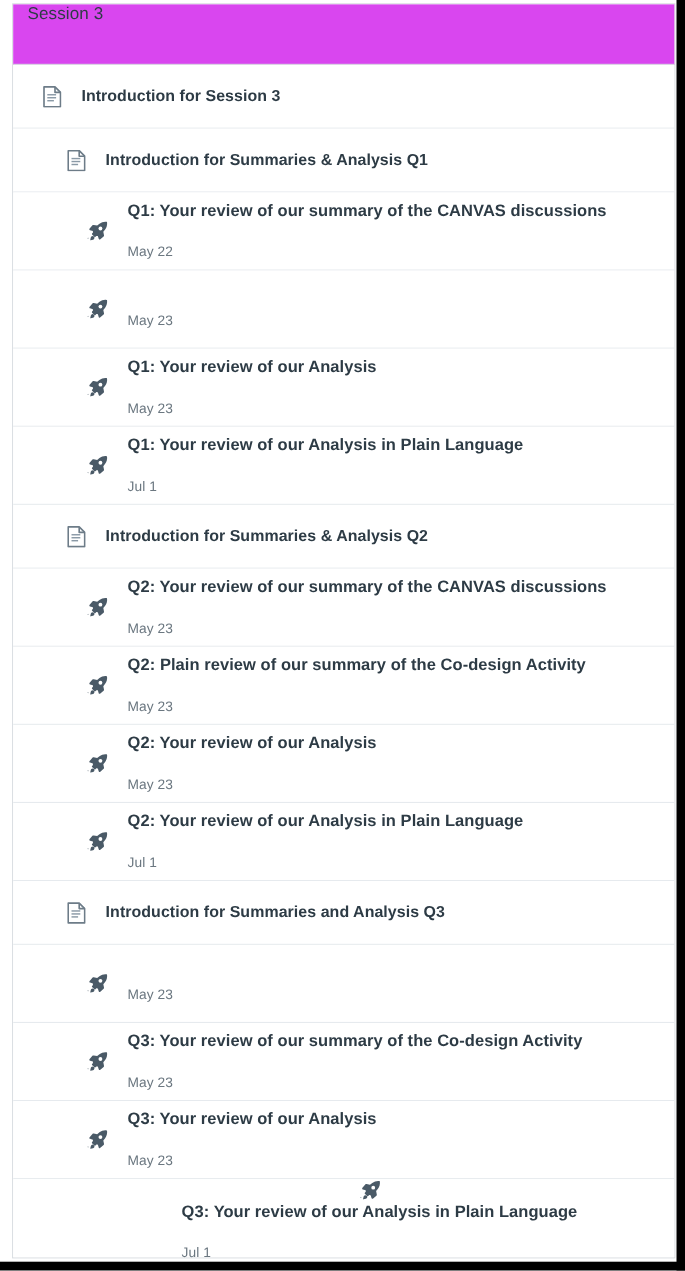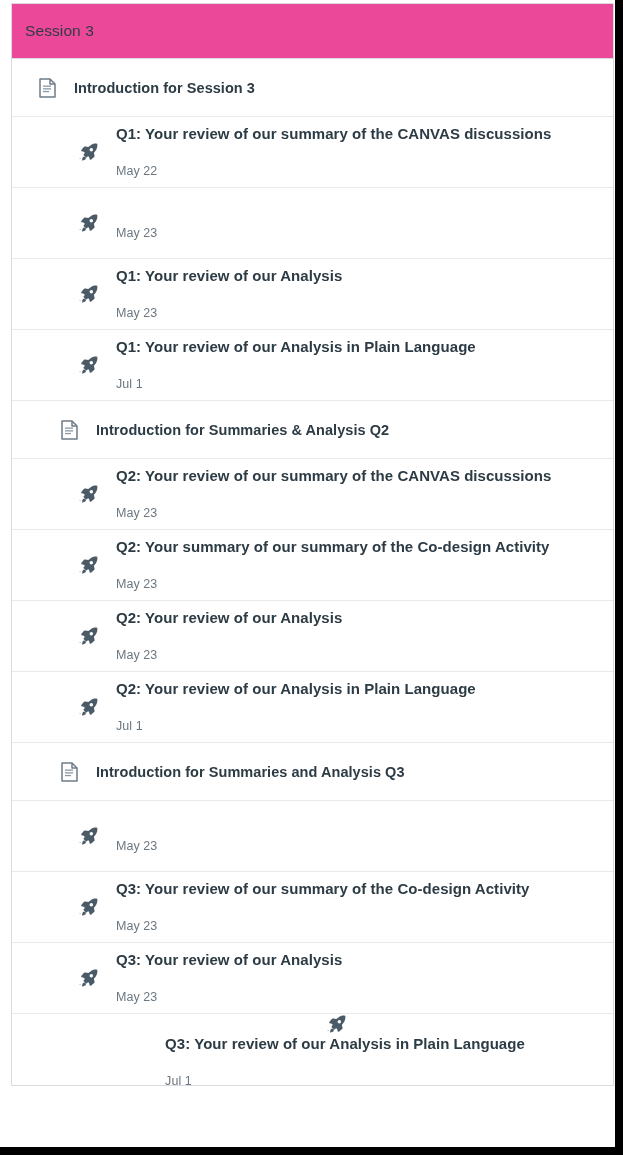--- a/index.html
+++ b/index.html
@@ -43,24 +43,23 @@
     box-sizing: border-box;
     border: 1px solid #d8dce0;
     background: #ffffff;
   }
 
   
   .module-header {
     height: 55px;
     box-sizing: border-box;
     display: flex;
-    align-items: center;
     padding-left: 13px;
     border-bottom: 1px solid #d8dce0;
-    background: #ec4899;
+    background: #d946ef;
   }
   .module-header-title {
     font-size: 15.5px;
     font-weight: 400;
     color: #2d3b45;
     letter-spacing: 0.1px;
   }
 
   
   .row {
@@ -150,172 +149,186 @@
             <path d="M11 1 V6 H16" fill="none" stroke="#6d7c88" stroke-width="1.5" stroke-linejoin="round"></path>
             <rect x="4" y="7.5" width="8" height="1.3" fill="#8a99a6"></rect>
             <rect x="4" y="10.2" width="8" height="1.3" fill="#8a99a6"></rect>
             <rect x="4" y="12.9" width="6" height="1.3" fill="#8a99a6"></rect>
           </svg>
         </span>
         <div class="row-body">
           <span class="subheader-title">Introduction for Session 3</span>
         </div>
       </div>
-      <div class="row item indent-2">
-        <span class="row-icon">
-          <svg width="21" height="21" viewBox="0 0 24 24" aria-hidden="true">
-            <g fill="#4a5a67">
-              <path d="M21.9 2.1c-.1-.1-.2-.2-.4-.2-2.6-.3-5.2.4-7.3 2l-2.4 1.9-3.5-.7c-.5-.1-1 .1-1.4.4L4 8.9c-.3.3-.4.6-.3 1 .1.4.3.6.7.7l3 .9c-.1.5-.1 1 .1 1.5l-1 1c-.3.3-.3.8 0 1.1l2.4 2.4c.3.3.8.3 1.1 0l1-1c.5.2 1 .2 1.5.1l.9 3c.1.4.4.6.7.7.4.1.7 0 1-.3l3.4-2.9c.4-.3.5-.8.4-1.3l-.7-3.5 1.9-2.4c1.6-2.1 2.3-4.7 2-7.3 0-.2-.1-.4-.2-.5z"></path>
-              <path d="M5.7 17.2c-.6.6-1.1 3.8-1.1 3.8s3.2-.5 3.8-1.1c.8-.8.8-2 0-2.7-.7-.8-1.9-.8-2.7 0z"></path>
-              <path d="M1.6 19.2l1.3.4-.4-1.3z" opacity="0.75"></path>
-            </g>
-            <circle cx="15.2" cy="8.8" r="2" fill="#ffffff"></circle>
-          </svg>
-        </span>
-        <div class="row-body">
-          <span class="item-title">Q1: Your review of our summary of the CANVAS discussions</span>
-          <span class="item-date">May 22</span>
-        </div>
-      </div>
-      <div class="row item indent-2">
-        <span class="row-icon">
-          <svg width="21" height="21" viewBox="0 0 24 24" aria-hidden="true">
-            <g fill="#4a5a67">
-              <path d="M21.9 2.1c-.1-.1-.2-.2-.4-.2-2.6-.3-5.2.4-7.3 2l-2.4 1.9-3.5-.7c-.5-.1-1 .1-1.4.4L4 8.9c-.3.3-.4.6-.3 1 .1.4.3.6.7.7l3 .9c-.1.5-.1 1 .1 1.5l-1 1c-.3.3-.3.8 0 1.1l2.4 2.4c.3.3.8.3 1.1 0l1-1c.5.2 1 .2 1.5.1l.9 3c.1.4.4.6.7.7.4.1.7 0 1-.3l3.4-2.9c.4-.3.5-.8.4-1.3l-.7-3.5 1.9-2.4c1.6-2.1 2.3-4.7 2-7.3 0-.2-.1-.4-.2-.5z"></path>
-              <path d="M5.7 17.2c-.6.6-1.1 3.8-1.1 3.8s3.2-.5 3.8-1.1c.8-.8.8-2 0-2.7-.7-.8-1.9-.8-2.7 0z"></path>
-              <path d="M1.6 19.2l1.3.4-.4-1.3z" opacity="0.75"></path>
-            </g>
-            <circle cx="15.2" cy="8.8" r="2" fill="#ffffff"></circle>
-          </svg>
-        </span>
-        <div class="row-body">
-          <span class="item-date">May 23</span>
-        </div>
-      </div>
-      <div class="row item indent-2">
-        <span class="row-icon">
-          <svg width="21" height="21" viewBox="0 0 24 24" aria-hidden="true">
-            <g fill="#4a5a67">
-              <path d="M21.9 2.1c-.1-.1-.2-.2-.4-.2-2.6-.3-5.2.4-7.3 2l-2.4 1.9-3.5-.7c-.5-.1-1 .1-1.4.4L4 8.9c-.3.3-.4.6-.3 1 .1.4.3.6.7.7l3 .9c-.1.5-.1 1 .1 1.5l-1 1c-.3.3-.3.8 0 1.1l2.4 2.4c.3.3.8.3 1.1 0l1-1c.5.2 1 .2 1.5.1l.9 3c.1.4.4.6.7.7.4.1.7 0 1-.3l3.4-2.9c.4-.3.5-.8.4-1.3l-.7-3.5 1.9-2.4c1.6-2.1 2.3-4.7 2-7.3 0-.2-.1-.4-.2-.5z"></path>
-              <path d="M5.7 17.2c-.6.6-1.1 3.8-1.1 3.8s3.2-.5 3.8-1.1c.8-.8.8-2 0-2.7-.7-.8-1.9-.8-2.7 0z"></path>
-              <path d="M1.6 19.2l1.3.4-.4-1.3z" opacity="0.75"></path>
-            </g>
-            <circle cx="15.2" cy="8.8" r="2" fill="#ffffff"></circle>
-          </svg>
-        </span>
-        <div class="row-body">
-          <span class="item-title">Q1: Your review of our Analysis</span>
-          <span class="item-date">May 23</span>
-        </div>
-      </div>
-      <div class="row item indent-2">
-        <span class="row-icon">
-          <svg width="21" height="21" viewBox="0 0 24 24" aria-hidden="true">
-            <g fill="#4a5a67">
-              <path d="M21.9 2.1c-.1-.1-.2-.2-.4-.2-2.6-.3-5.2.4-7.3 2l-2.4 1.9-3.5-.7c-.5-.1-1 .1-1.4.4L4 8.9c-.3.3-.4.6-.3 1 .1.4.3.6.7.7l3 .9c-.1.5-.1 1 .1 1.5l-1 1c-.3.3-.3.8 0 1.1l2.4 2.4c.3.3.8.3 1.1 0l1-1c.5.2 1 .2 1.5.1l.9 3c.1.4.4.6.7.7.4.1.7 0 1-.3l3.4-2.9c.4-.3.5-.8.4-1.3l-.7-3.5 1.9-2.4c1.6-2.1 2.3-4.7 2-7.3 0-.2-.1-.4-.2-.5z"></path>
-              <path d="M5.7 17.2c-.6.6-1.1 3.8-1.1 3.8s3.2-.5 3.8-1.1c.8-.8.8-2 0-2.7-.7-.8-1.9-.8-2.7 0z"></path>
-              <path d="M1.6 19.2l1.3.4-.4-1.3z" opacity="0.75"></path>
-            </g>
-            <circle cx="15.2" cy="8.8" r="2" fill="#ffffff"></circle>
-          </svg>
-        </span>
-        <div class="row-body">
-          <span class="item-title">Q1: Your review of our Analysis in Plain Language</span>
-          <span class="item-date">Jul 1</span>
-        </div>
-      </div>
       <div class="row subheader indent-1">
         <span class="row-icon">
           <svg width="17" height="20" viewBox="0 0 17 20" aria-hidden="true">
             <path d="M1 1 H11 L16 6 V19 H1 Z" fill="#ffffff" stroke="#6d7c88" stroke-width="1.5" stroke-linejoin="round"></path>
             <path d="M11 1 V6 H16" fill="none" stroke="#6d7c88" stroke-width="1.5" stroke-linejoin="round"></path>
             <rect x="4" y="7.5" width="8" height="1.3" fill="#8a99a6"></rect>
             <rect x="4" y="10.2" width="8" height="1.3" fill="#8a99a6"></rect>
             <rect x="4" y="12.9" width="6" height="1.3" fill="#8a99a6"></rect>
           </svg>
         </span>
         <div class="row-body">
-          <span class="subheader-title">Introduction for Summaries &amp; Analysis Q2</span>
-        </div>
-      </div>
-      <div class="row item indent-2">
-        <span class="row-icon">
-          <svg width="21" height="21" viewBox="0 0 24 24" aria-hidden="true">
-            <g fill="#4a5a67">
-              <path d="M21.9 2.1c-.1-.1-.2-.2-.4-.2-2.6-.3-5.2.4-7.3 2l-2.4 1.9-3.5-.7c-.5-.1-1 .1-1.4.4L4 8.9c-.3.3-.4.6-.3 1 .1.4.3.6.7.7l3 .9c-.1.5-.1 1 .1 1.5l-1 1c-.3.3-.3.8 0 1.1l2.4 2.4c.3.3.8.3 1.1 0l1-1c.5.2 1 .2 1.5.1l.9 3c.1.4.4.6.7.7.4.1.7 0 1-.3l3.4-2.9c.4-.3.5-.8.4-1.3l-.7-3.5 1.9-2.4c1.6-2.1 2.3-4.7 2-7.3 0-.2-.1-.4-.2-.5z"></path>
-              <path d="M5.7 17.2c-.6.6-1.1 3.8-1.1 3.8s3.2-.5 3.8-1.1c.8-.8.8-2 0-2.7-.7-.8-1.9-.8-2.7 0z"></path>
-              <path d="M1.6 19.2l1.3.4-.4-1.3z" opacity="0.75"></path>
-            </g>
-            <circle cx="15.2" cy="8.8" r="2" fill="#ffffff"></circle>
-          </svg>
-        </span>
-        <div class="row-body">
-          <span class="item-title">Q2: Your review of our summary of the CANVAS discussions</span>
-          <span class="item-date">May 23</span>
-        </div>
-      </div>
-      <div class="row item indent-2">
-        <span class="row-icon">
-          <svg width="21" height="21" viewBox="0 0 24 24" aria-hidden="true">
-            <g fill="#4a5a67">
-              <path d="M21.9 2.1c-.1-.1-.2-.2-.4-.2-2.6-.3-5.2.4-7.3 2l-2.4 1.9-3.5-.7c-.5-.1-1 .1-1.4.4L4 8.9c-.3.3-.4.6-.3 1 .1.4.3.6.7.7l3 .9c-.1.5-.1 1 .1 1.5l-1 1c-.3.3-.3.8 0 1.1l2.4 2.4c.3.3.8.3 1.1 0l1-1c.5.2 1 .2 1.5.1l.9 3c.1.4.4.6.7.7.4.1.7 0 1-.3l3.4-2.9c.4-.3.5-.8.4-1.3l-.7-3.5 1.9-2.4c1.6-2.1 2.3-4.7 2-7.3 0-.2-.1-.4-.2-.5z"></path>
-              <path d="M5.7 17.2c-.6.6-1.1 3.8-1.1 3.8s3.2-.5 3.8-1.1c.8-.8.8-2 0-2.7-.7-.8-1.9-.8-2.7 0z"></path>
-              <path d="M1.6 19.2l1.3.4-.4-1.3z" opacity="0.75"></path>
-            </g>
-            <circle cx="15.2" cy="8.8" r="2" fill="#ffffff"></circle>
-          </svg>
-        </span>
-        <div class="row-body">
-          <span class="item-title">Q2: Your summary of our summary of the Co-design Activity</span>
-          <span class="item-date">May 23</span>
-        </div>
-      </div>
-      <div class="row item indent-2">
-        <span class="row-icon">
-          <svg width="21" height="21" viewBox="0 0 24 24" aria-hidden="true">
-            <g fill="#4a5a67">
-              <path d="M21.9 2.1c-.1-.1-.2-.2-.4-.2-2.6-.3-5.2.4-7.3 2l-2.4 1.9-3.5-.7c-.5-.1-1 .1-1.4.4L4 8.9c-.3.3-.4.6-.3 1 .1.4.3.6.7.7l3 .9c-.1.5-.1 1 .1 1.5l-1 1c-.3.3-.3.8 0 1.1l2.4 2.4c.3.3.8.3 1.1 0l1-1c.5.2 1 .2 1.5.1l.9 3c.1.4.4.6.7.7.4.1.7 0 1-.3l3.4-2.9c.4-.3.5-.8.4-1.3l-.7-3.5 1.9-2.4c1.6-2.1 2.3-4.7 2-7.3 0-.2-.1-.4-.2-.5z"></path>
-              <path d="M5.7 17.2c-.6.6-1.1 3.8-1.1 3.8s3.2-.5 3.8-1.1c.8-.8.8-2 0-2.7-.7-.8-1.9-.8-2.7 0z"></path>
-              <path d="M1.6 19.2l1.3.4-.4-1.3z" opacity="0.75"></path>
-            </g>
-            <circle cx="15.2" cy="8.8" r="2" fill="#ffffff"></circle>
-          </svg>
-        </span>
-        <div class="row-body">
-          <span class="item-title">Q2: Your review of our Analysis</span>
-          <span class="item-date">May 23</span>
-        </div>
-      </div>
-      <div class="row item indent-2">
-        <span class="row-icon">
-          <svg width="21" height="21" viewBox="0 0 24 24" aria-hidden="true">
-            <g fill="#4a5a67">
-              <path d="M21.9 2.1c-.1-.1-.2-.2-.4-.2-2.6-.3-5.2.4-7.3 2l-2.4 1.9-3.5-.7c-.5-.1-1 .1-1.4.4L4 8.9c-.3.3-.4.6-.3 1 .1.4.3.6.7.7l3 .9c-.1.5-.1 1 .1 1.5l-1 1c-.3.3-.3.8 0 1.1l2.4 2.4c.3.3.8.3 1.1 0l1-1c.5.2 1 .2 1.5.1l.9 3c.1.4.4.6.7.7.4.1.7 0 1-.3l3.4-2.9c.4-.3.5-.8.4-1.3l-.7-3.5 1.9-2.4c1.6-2.1 2.3-4.7 2-7.3 0-.2-.1-.4-.2-.5z"></path>
-              <path d="M5.7 17.2c-.6.6-1.1 3.8-1.1 3.8s3.2-.5 3.8-1.1c.8-.8.8-2 0-2.7-.7-.8-1.9-.8-2.7 0z"></path>
-              <path d="M1.6 19.2l1.3.4-.4-1.3z" opacity="0.75"></path>
-            </g>
-            <circle cx="15.2" cy="8.8" r="2" fill="#ffffff"></circle>
-          </svg>
-        </span>
-        <div class="row-body">
-          <span class="item-title">Q2: Your review of our Analysis in Plain Language</span>
+          <span class="subheader-title">Introduction for Summaries &amp; Analysis Q1</span>
+        </div>
+      </div>
+      <div class="row item indent-2">
+        <span class="row-icon">
+          <svg width="21" height="21" viewBox="0 0 24 24" aria-hidden="true">
+            <g fill="#4a5a67">
+              <path d="M21.9 2.1c-.1-.1-.2-.2-.4-.2-2.6-.3-5.2.4-7.3 2l-2.4 1.9-3.5-.7c-.5-.1-1 .1-1.4.4L4 8.9c-.3.3-.4.6-.3 1 .1.4.3.6.7.7l3 .9c-.1.5-.1 1 .1 1.5l-1 1c-.3.3-.3.8 0 1.1l2.4 2.4c.3.3.8.3 1.1 0l1-1c.5.2 1 .2 1.5.1l.9 3c.1.4.4.6.7.7.4.1.7 0 1-.3l3.4-2.9c.4-.3.5-.8.4-1.3l-.7-3.5 1.9-2.4c1.6-2.1 2.3-4.7 2-7.3 0-.2-.1-.4-.2-.5z"></path>
+              <path d="M5.7 17.2c-.6.6-1.1 3.8-1.1 3.8s3.2-.5 3.8-1.1c.8-.8.8-2 0-2.7-.7-.8-1.9-.8-2.7 0z"></path>
+              <path d="M1.6 19.2l1.3.4-.4-1.3z" opacity="0.75"></path>
+            </g>
+            <circle cx="15.2" cy="8.8" r="2" fill="#ffffff"></circle>
+          </svg>
+        </span>
+        <div class="row-body">
+          <span class="item-title">Q1: Your review of our summary of the CANVAS discussions</span>
+          <span class="item-date">May 22</span>
+        </div>
+      </div>
+      <div class="row item indent-2">
+        <span class="row-icon">
+          <svg width="21" height="21" viewBox="0 0 24 24" aria-hidden="true">
+            <g fill="#4a5a67">
+              <path d="M21.9 2.1c-.1-.1-.2-.2-.4-.2-2.6-.3-5.2.4-7.3 2l-2.4 1.9-3.5-.7c-.5-.1-1 .1-1.4.4L4 8.9c-.3.3-.4.6-.3 1 .1.4.3.6.7.7l3 .9c-.1.5-.1 1 .1 1.5l-1 1c-.3.3-.3.8 0 1.1l2.4 2.4c.3.3.8.3 1.1 0l1-1c.5.2 1 .2 1.5.1l.9 3c.1.4.4.6.7.7.4.1.7 0 1-.3l3.4-2.9c.4-.3.5-.8.4-1.3l-.7-3.5 1.9-2.4c1.6-2.1 2.3-4.7 2-7.3 0-.2-.1-.4-.2-.5z"></path>
+              <path d="M5.7 17.2c-.6.6-1.1 3.8-1.1 3.8s3.2-.5 3.8-1.1c.8-.8.8-2 0-2.7-.7-.8-1.9-.8-2.7 0z"></path>
+              <path d="M1.6 19.2l1.3.4-.4-1.3z" opacity="0.75"></path>
+            </g>
+            <circle cx="15.2" cy="8.8" r="2" fill="#ffffff"></circle>
+          </svg>
+        </span>
+        <div class="row-body">
+          <span class="item-date">May 23</span>
+        </div>
+      </div>
+      <div class="row item indent-2">
+        <span class="row-icon">
+          <svg width="21" height="21" viewBox="0 0 24 24" aria-hidden="true">
+            <g fill="#4a5a67">
+              <path d="M21.9 2.1c-.1-.1-.2-.2-.4-.2-2.6-.3-5.2.4-7.3 2l-2.4 1.9-3.5-.7c-.5-.1-1 .1-1.4.4L4 8.9c-.3.3-.4.6-.3 1 .1.4.3.6.7.7l3 .9c-.1.5-.1 1 .1 1.5l-1 1c-.3.3-.3.8 0 1.1l2.4 2.4c.3.3.8.3 1.1 0l1-1c.5.2 1 .2 1.5.1l.9 3c.1.4.4.6.7.7.4.1.7 0 1-.3l3.4-2.9c.4-.3.5-.8.4-1.3l-.7-3.5 1.9-2.4c1.6-2.1 2.3-4.7 2-7.3 0-.2-.1-.4-.2-.5z"></path>
+              <path d="M5.7 17.2c-.6.6-1.1 3.8-1.1 3.8s3.2-.5 3.8-1.1c.8-.8.8-2 0-2.7-.7-.8-1.9-.8-2.7 0z"></path>
+              <path d="M1.6 19.2l1.3.4-.4-1.3z" opacity="0.75"></path>
+            </g>
+            <circle cx="15.2" cy="8.8" r="2" fill="#ffffff"></circle>
+          </svg>
+        </span>
+        <div class="row-body">
+          <span class="item-title">Q1: Your review of our Analysis</span>
+          <span class="item-date">May 23</span>
+        </div>
+      </div>
+      <div class="row item indent-2">
+        <span class="row-icon">
+          <svg width="21" height="21" viewBox="0 0 24 24" aria-hidden="true">
+            <g fill="#4a5a67">
+              <path d="M21.9 2.1c-.1-.1-.2-.2-.4-.2-2.6-.3-5.2.4-7.3 2l-2.4 1.9-3.5-.7c-.5-.1-1 .1-1.4.4L4 8.9c-.3.3-.4.6-.3 1 .1.4.3.6.7.7l3 .9c-.1.5-.1 1 .1 1.5l-1 1c-.3.3-.3.8 0 1.1l2.4 2.4c.3.3.8.3 1.1 0l1-1c.5.2 1 .2 1.5.1l.9 3c.1.4.4.6.7.7.4.1.7 0 1-.3l3.4-2.9c.4-.3.5-.8.4-1.3l-.7-3.5 1.9-2.4c1.6-2.1 2.3-4.7 2-7.3 0-.2-.1-.4-.2-.5z"></path>
+              <path d="M5.7 17.2c-.6.6-1.1 3.8-1.1 3.8s3.2-.5 3.8-1.1c.8-.8.8-2 0-2.7-.7-.8-1.9-.8-2.7 0z"></path>
+              <path d="M1.6 19.2l1.3.4-.4-1.3z" opacity="0.75"></path>
+            </g>
+            <circle cx="15.2" cy="8.8" r="2" fill="#ffffff"></circle>
+          </svg>
+        </span>
+        <div class="row-body">
+          <span class="item-title">Q1: Your review of our Analysis in Plain Language</span>
           <span class="item-date">Jul 1</span>
         </div>
       </div>
       <div class="row subheader indent-1">
         <span class="row-icon">
           <svg width="17" height="20" viewBox="0 0 17 20" aria-hidden="true">
             <path d="M1 1 H11 L16 6 V19 H1 Z" fill="#ffffff" stroke="#6d7c88" stroke-width="1.5" stroke-linejoin="round"></path>
             <path d="M11 1 V6 H16" fill="none" stroke="#6d7c88" stroke-width="1.5" stroke-linejoin="round"></path>
             <rect x="4" y="7.5" width="8" height="1.3" fill="#8a99a6"></rect>
             <rect x="4" y="10.2" width="8" height="1.3" fill="#8a99a6"></rect>
             <rect x="4" y="12.9" width="6" height="1.3" fill="#8a99a6"></rect>
           </svg>
         </span>
         <div class="row-body">
+          <span class="subheader-title">Introduction for Summaries &amp; Analysis Q2</span>
+        </div>
+      </div>
+      <div class="row item indent-2">
+        <span class="row-icon">
+          <svg width="21" height="21" viewBox="0 0 24 24" aria-hidden="true">
+            <g fill="#4a5a67">
+              <path d="M21.9 2.1c-.1-.1-.2-.2-.4-.2-2.6-.3-5.2.4-7.3 2l-2.4 1.9-3.5-.7c-.5-.1-1 .1-1.4.4L4 8.9c-.3.3-.4.6-.3 1 .1.4.3.6.7.7l3 .9c-.1.5-.1 1 .1 1.5l-1 1c-.3.3-.3.8 0 1.1l2.4 2.4c.3.3.8.3 1.1 0l1-1c.5.2 1 .2 1.5.1l.9 3c.1.4.4.6.7.7.4.1.7 0 1-.3l3.4-2.9c.4-.3.5-.8.4-1.3l-.7-3.5 1.9-2.4c1.6-2.1 2.3-4.7 2-7.3 0-.2-.1-.4-.2-.5z"></path>
+              <path d="M5.7 17.2c-.6.6-1.1 3.8-1.1 3.8s3.2-.5 3.8-1.1c.8-.8.8-2 0-2.7-.7-.8-1.9-.8-2.7 0z"></path>
+              <path d="M1.6 19.2l1.3.4-.4-1.3z" opacity="0.75"></path>
+            </g>
+            <circle cx="15.2" cy="8.8" r="2" fill="#ffffff"></circle>
+          </svg>
+        </span>
+        <div class="row-body">
+          <span class="item-title">Q2: Your review of our summary of the CANVAS discussions</span>
+          <span class="item-date">May 23</span>
+        </div>
+      </div>
+      <div class="row item indent-2">
+        <span class="row-icon">
+          <svg width="21" height="21" viewBox="0 0 24 24" aria-hidden="true">
+            <g fill="#4a5a67">
+              <path d="M21.9 2.1c-.1-.1-.2-.2-.4-.2-2.6-.3-5.2.4-7.3 2l-2.4 1.9-3.5-.7c-.5-.1-1 .1-1.4.4L4 8.9c-.3.3-.4.6-.3 1 .1.4.3.6.7.7l3 .9c-.1.5-.1 1 .1 1.5l-1 1c-.3.3-.3.8 0 1.1l2.4 2.4c.3.3.8.3 1.1 0l1-1c.5.2 1 .2 1.5.1l.9 3c.1.4.4.6.7.7.4.1.7 0 1-.3l3.4-2.9c.4-.3.5-.8.4-1.3l-.7-3.5 1.9-2.4c1.6-2.1 2.3-4.7 2-7.3 0-.2-.1-.4-.2-.5z"></path>
+              <path d="M5.7 17.2c-.6.6-1.1 3.8-1.1 3.8s3.2-.5 3.8-1.1c.8-.8.8-2 0-2.7-.7-.8-1.9-.8-2.7 0z"></path>
+              <path d="M1.6 19.2l1.3.4-.4-1.3z" opacity="0.75"></path>
+            </g>
+            <circle cx="15.2" cy="8.8" r="2" fill="#ffffff"></circle>
+          </svg>
+        </span>
+        <div class="row-body">
+          <span class="item-title">Q2: Plain review of our summary of the Co-design Activity</span>
+          <span class="item-date">May 23</span>
+        </div>
+      </div>
+      <div class="row item indent-2">
+        <span class="row-icon">
+          <svg width="21" height="21" viewBox="0 0 24 24" aria-hidden="true">
+            <g fill="#4a5a67">
+              <path d="M21.9 2.1c-.1-.1-.2-.2-.4-.2-2.6-.3-5.2.4-7.3 2l-2.4 1.9-3.5-.7c-.5-.1-1 .1-1.4.4L4 8.9c-.3.3-.4.6-.3 1 .1.4.3.6.7.7l3 .9c-.1.5-.1 1 .1 1.5l-1 1c-.3.3-.3.8 0 1.1l2.4 2.4c.3.3.8.3 1.1 0l1-1c.5.2 1 .2 1.5.1l.9 3c.1.4.4.6.7.7.4.1.7 0 1-.3l3.4-2.9c.4-.3.5-.8.4-1.3l-.7-3.5 1.9-2.4c1.6-2.1 2.3-4.7 2-7.3 0-.2-.1-.4-.2-.5z"></path>
+              <path d="M5.7 17.2c-.6.6-1.1 3.8-1.1 3.8s3.2-.5 3.8-1.1c.8-.8.8-2 0-2.7-.7-.8-1.9-.8-2.7 0z"></path>
+              <path d="M1.6 19.2l1.3.4-.4-1.3z" opacity="0.75"></path>
+            </g>
+            <circle cx="15.2" cy="8.8" r="2" fill="#ffffff"></circle>
+          </svg>
+        </span>
+        <div class="row-body">
+          <span class="item-title">Q2: Your review of our Analysis</span>
+          <span class="item-date">May 23</span>
+        </div>
+      </div>
+      <div class="row item indent-2">
+        <span class="row-icon">
+          <svg width="21" height="21" viewBox="0 0 24 24" aria-hidden="true">
+            <g fill="#4a5a67">
+              <path d="M21.9 2.1c-.1-.1-.2-.2-.4-.2-2.6-.3-5.2.4-7.3 2l-2.4 1.9-3.5-.7c-.5-.1-1 .1-1.4.4L4 8.9c-.3.3-.4.6-.3 1 .1.4.3.6.7.7l3 .9c-.1.5-.1 1 .1 1.5l-1 1c-.3.3-.3.8 0 1.1l2.4 2.4c.3.3.8.3 1.1 0l1-1c.5.2 1 .2 1.5.1l.9 3c.1.4.4.6.7.7.4.1.7 0 1-.3l3.4-2.9c.4-.3.5-.8.4-1.3l-.7-3.5 1.9-2.4c1.6-2.1 2.3-4.7 2-7.3 0-.2-.1-.4-.2-.5z"></path>
+              <path d="M5.7 17.2c-.6.6-1.1 3.8-1.1 3.8s3.2-.5 3.8-1.1c.8-.8.8-2 0-2.7-.7-.8-1.9-.8-2.7 0z"></path>
+              <path d="M1.6 19.2l1.3.4-.4-1.3z" opacity="0.75"></path>
+            </g>
+            <circle cx="15.2" cy="8.8" r="2" fill="#ffffff"></circle>
+          </svg>
+        </span>
+        <div class="row-body">
+          <span class="item-title">Q2: Your review of our Analysis in Plain Language</span>
+          <span class="item-date">Jul 1</span>
+        </div>
+      </div>
+      <div class="row subheader indent-1">
+        <span class="row-icon">
+          <svg width="17" height="20" viewBox="0 0 17 20" aria-hidden="true">
+            <path d="M1 1 H11 L16 6 V19 H1 Z" fill="#ffffff" stroke="#6d7c88" stroke-width="1.5" stroke-linejoin="round"></path>
+            <path d="M11 1 V6 H16" fill="none" stroke="#6d7c88" stroke-width="1.5" stroke-linejoin="round"></path>
+            <rect x="4" y="7.5" width="8" height="1.3" fill="#8a99a6"></rect>
+            <rect x="4" y="10.2" width="8" height="1.3" fill="#8a99a6"></rect>
+            <rect x="4" y="12.9" width="6" height="1.3" fill="#8a99a6"></rect>
+          </svg>
+        </span>
+        <div class="row-body">
           <span class="subheader-title">Introduction for Summaries and Analysis Q3</span>
         </div>
       </div>
       <div class="row item indent-2">
         <span class="row-icon">
           <svg width="21" height="21" viewBox="0 0 24 24" aria-hidden="true">
             <g fill="#4a5a67">
               <path d="M21.9 2.1c-.1-.1-.2-.2-.4-.2-2.6-.3-5.2.4-7.3 2l-2.4 1.9-3.5-.7c-.5-.1-1 .1-1.4.4L4 8.9c-.3.3-.4.6-.3 1 .1.4.3.6.7.7l3 .9c-.1.5-.1 1 .1 1.5l-1 1c-.3.3-.3.8 0 1.1l2.4 2.4c.3.3.8.3 1.1 0l1-1c.5.2 1 .2 1.5.1l.9 3c.1.4.4.6.7.7.4.1.7 0 1-.3l3.4-2.9c.4-.3.5-.8.4-1.3l-.7-3.5 1.9-2.4c1.6-2.1 2.3-4.7 2-7.3 0-.2-.1-.4-.2-.5z"></path>
               <path d="M5.7 17.2c-.6.6-1.1 3.8-1.1 3.8s3.2-.5 3.8-1.1c.8-.8.8-2 0-2.7-.7-.8-1.9-.8-2.7 0z"></path>
               <path d="M1.6 19.2l1.3.4-.4-1.3z" opacity="0.75"></path>

